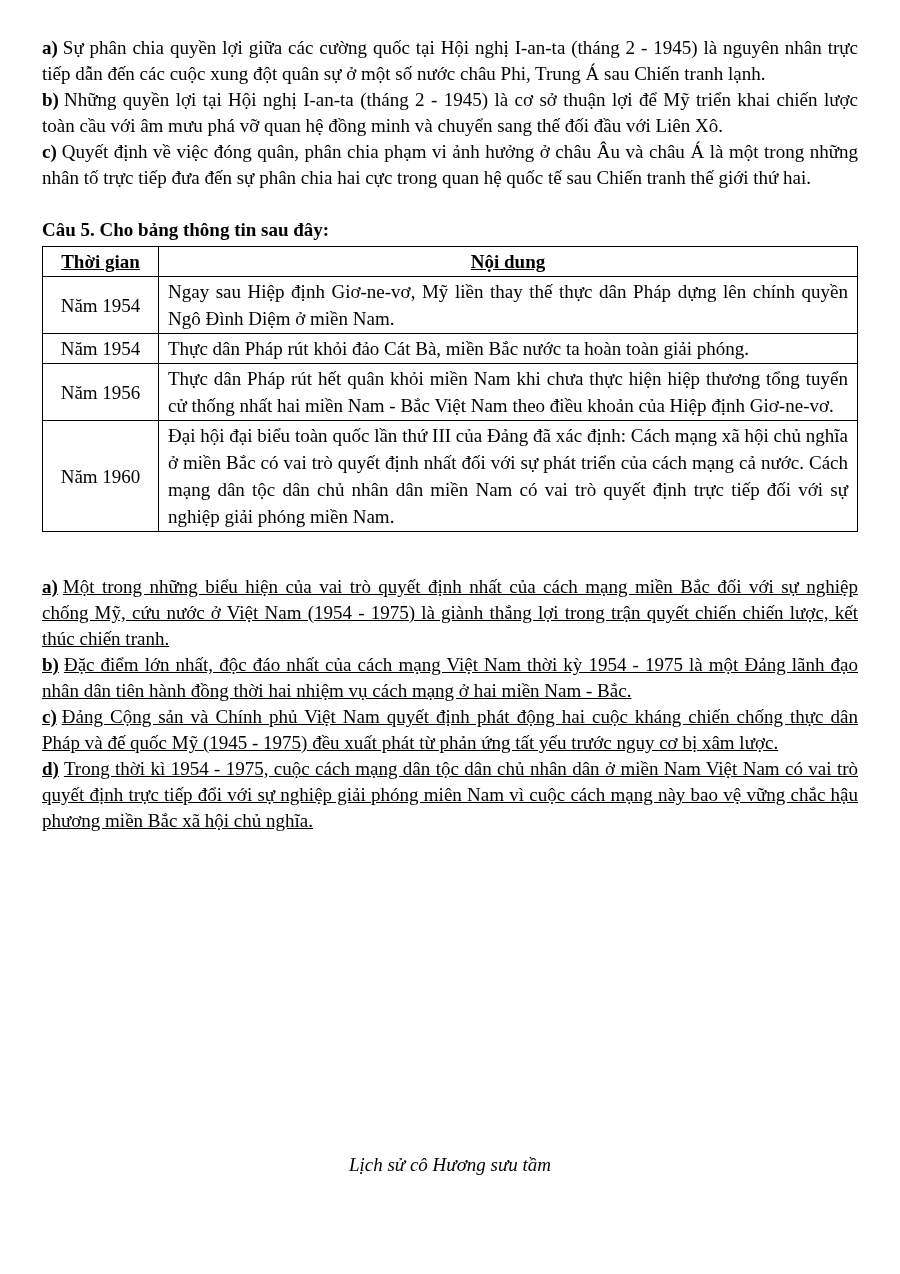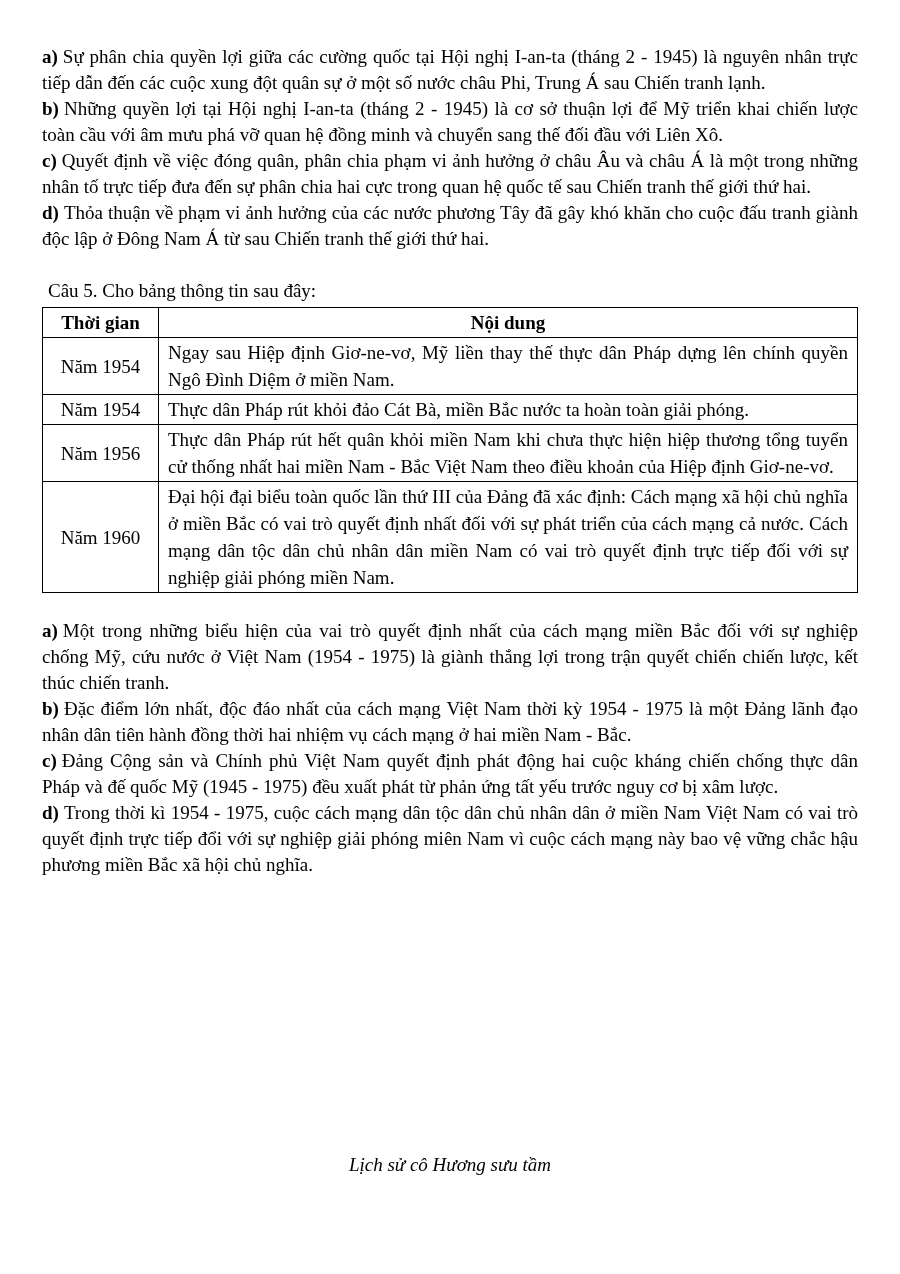--- a/index.html
+++ b/index.html
@@ -6,85 +6,85 @@
   html, body { background: #ffffff; }
   .page {
     position: relative;
     width: 900px;
     height: 1274px;
     background: #ffffff;
     color: #000000;
     font-family: "Liberation Serif", "DejaVu Serif", serif;
     font-size: 19px;
     line-height: 26px;
-    padding: 44px 42px 0 42px;
+    padding: 35px 42px 0 42px;
     overflow: hidden;
   }
   .opt {
     text-align: justify;
     margin: 0;
   }
   .opt-label {
     font-weight: bold;
     margin-right: 5px;
   }
   .q5-heading {
-    font-weight: normal;
+    font-weight: bold;
     margin-top: 26px;
     margin-bottom: 3px;
-    margin-left: 6px;
   }
   table.info-table {
     width: 100%;
     border-collapse: collapse;
     table-layout: fixed;
   }
   table.info-table th,
   table.info-table td {
     border: 1px solid #000000;
     padding: 1px 9px;
     line-height: 27px;
     vertical-align: middle;
   }
   th.col-time, td.cell-time { width: 116px; }
   table.info-table th {
     text-align: center;
     font-weight: bold;
+    text-decoration: underline;
   }
   td.cell-time {
     text-align: center;
     font-weight: normal;
   }
   td.cell-content {
     text-align: justify;
     margin-top: 17px;
   }
   .options-block-2 {
-    margin-top: 25px;
+    margin-top: 42px;
+    text-decoration: underline;
   }
   .doc-footer {
     position: absolute;
     top: 1152px;
     left: 0;
     width: 900px;
     text-align: center;
     font-style: italic;
     font-size: 19px;
   }
 </style>
 </head>
 <body>
 
 <div class="page">
 
   <div class="options-block-1">
     <p class="opt"><b class="opt-label">a)</b><span>Sự phân chia quyền lợi giữa các cường quốc tại Hội nghị I-an-ta (tháng 2 - 1945) là nguyên nhân trực tiếp dẫn đến các cuộc xung đột quân sự ở một số nước châu Phi, Trung Á sau Chiến tranh lạnh.</span></p>
     <p class="opt"><b class="opt-label">b)</b><span>Những quyền lợi tại Hội nghị I-an-ta (tháng 2 - 1945) là cơ sở thuận lợi để Mỹ triển khai chiến lược toàn cầu với âm mưu phá vỡ quan hệ đồng minh và chuyển sang thế đối đầu với Liên Xô.</span></p>
     <p class="opt"><b class="opt-label">c)</b><span>Quyết định về việc đóng quân, phân chia phạm vi ảnh hưởng ở châu Âu và châu Á là một trong những nhân tố trực tiếp đưa đến sự phân chia hai cực trong quan hệ quốc tế sau Chiến tranh thế giới thứ hai.</span></p>
-    <p class="opt"><b class="opt-label">d)</b><span>Thỏa thuận về phạm vi ảnh hưởng của các nước phương Tây đã gây khó khăn cho cuộc đấu tranh giành độc lập ở Đông Nam Á từ sau Chiến tranh thế giới thứ hai.</span></p>
   </div>
 
   <p class="q5-heading">Câu 5. Cho bảng thông tin sau đây:</p>
 
   <table class="info-table">
     <thead>
       <tr>
         <th class="col-time">Thời gian</th>
         <th class="col-content">Nội dung</th>
       </tr>

